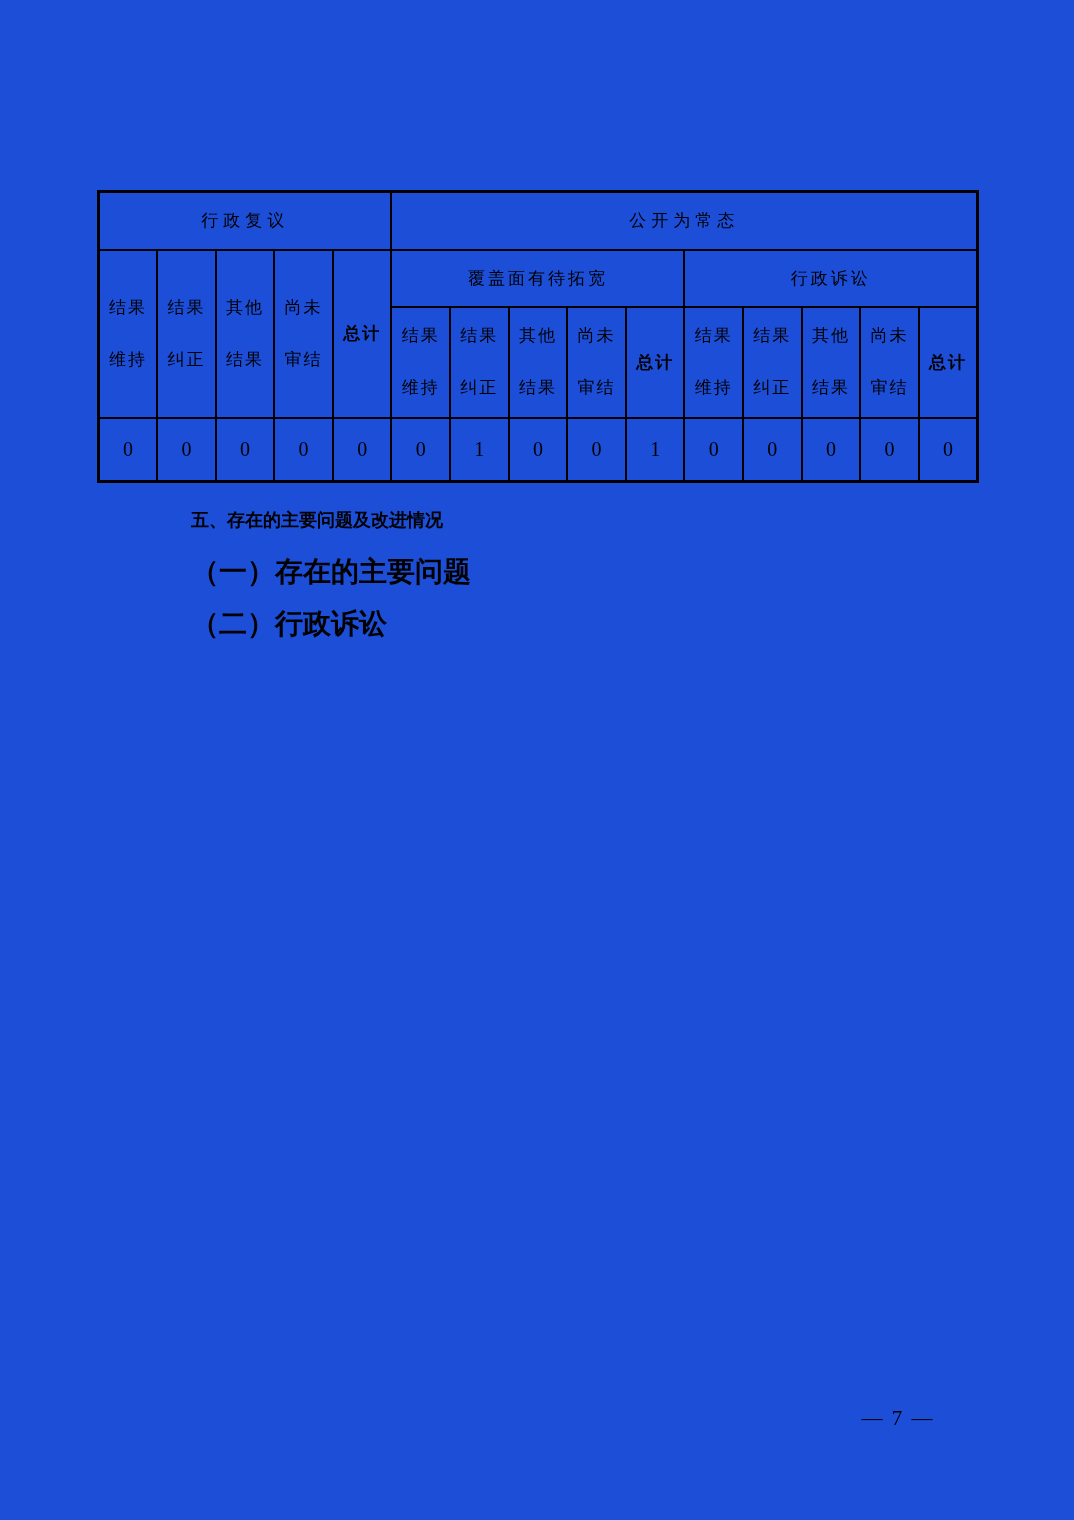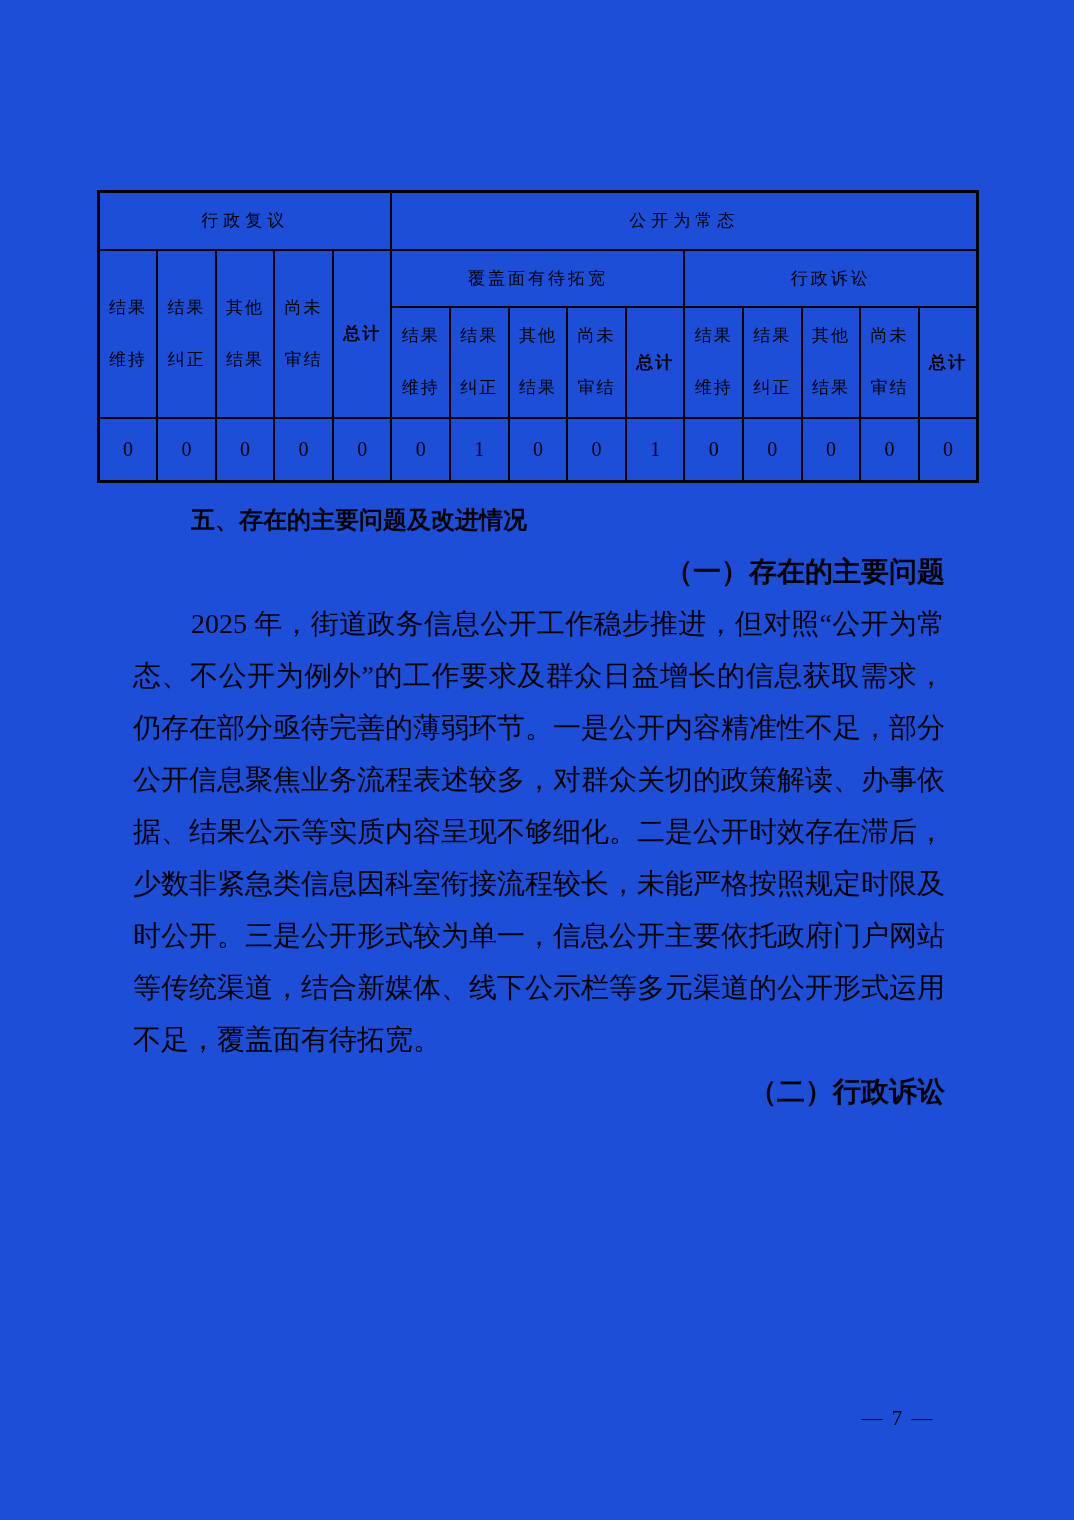--- a/index.html
+++ b/index.html
@@ -48,35 +48,35 @@
     left: 133px;
     top: 494px;
     width: 812px;
     font-size: 28px;
     line-height: 52px;
     text-align: justify;
     text-justify: inter-ideograph;
   }
   .content h1 {
     margin: 0;
-    font-size: 24px;
+    font-size: 18px;
     line-height: 52px;
     font-weight: bold;
     font-family: "Liberation Sans", "DejaVu Sans", sans-serif;
     text-indent: 58px;
     text-align: left;
   }
   .content h2 {
     margin: 0;
     font-size: 28px;
     line-height: 52px;
     font-weight: bold;
     font-family: "Liberation Serif", "DejaVu Serif", serif;
     text-indent: 58px;
-    text-align: right;
+    text-align: left;
   }
   .content p {
     margin: 0;
     text-indent: 58px;
   }
 
   .footer-pageno {
     position: absolute;
     left: 838px;
     top: 1406px;
@@ -171,19 +171,18 @@
       <td>0</td>
       <td>0</td>
       <td>0</td>
     </tr>
   </tbody>
     </table>
 
   <div class="content">
     <h1>五、存在的主要问题及改进情况</h1>
     <h2>（一）存在的主要问题</h2>
-    <p>2025 年，街道政务信息公开工作稳步推进，但对照“公开为常态、不公开为例外”的工作要求及群众日益增长的信息获取需求，仍存在部分亟待完善的薄弱环节。一是公开内容精准性不足，部分公开信息聚焦业务流程表述较多，对群众关切的政策解读、办事依据、结果公示等实质内容呈现不够细化。二是公开时效存在滞后，少数非紧急类信息因科室衔接流程较长，未能严格按照规定时限及时公开。三是公开形式较为单一，信息公开主要依托政府门户网站等传统渠道，结合新媒体、线下公示栏等多元渠道的公开形式运用不足，覆盖面有待拓宽。</p>
     <h2>（二）行政诉讼</h2>
   </div>
 
   <div class="footer-pageno">— 7 —</div>
 
 </div>
 
 </body></html>

